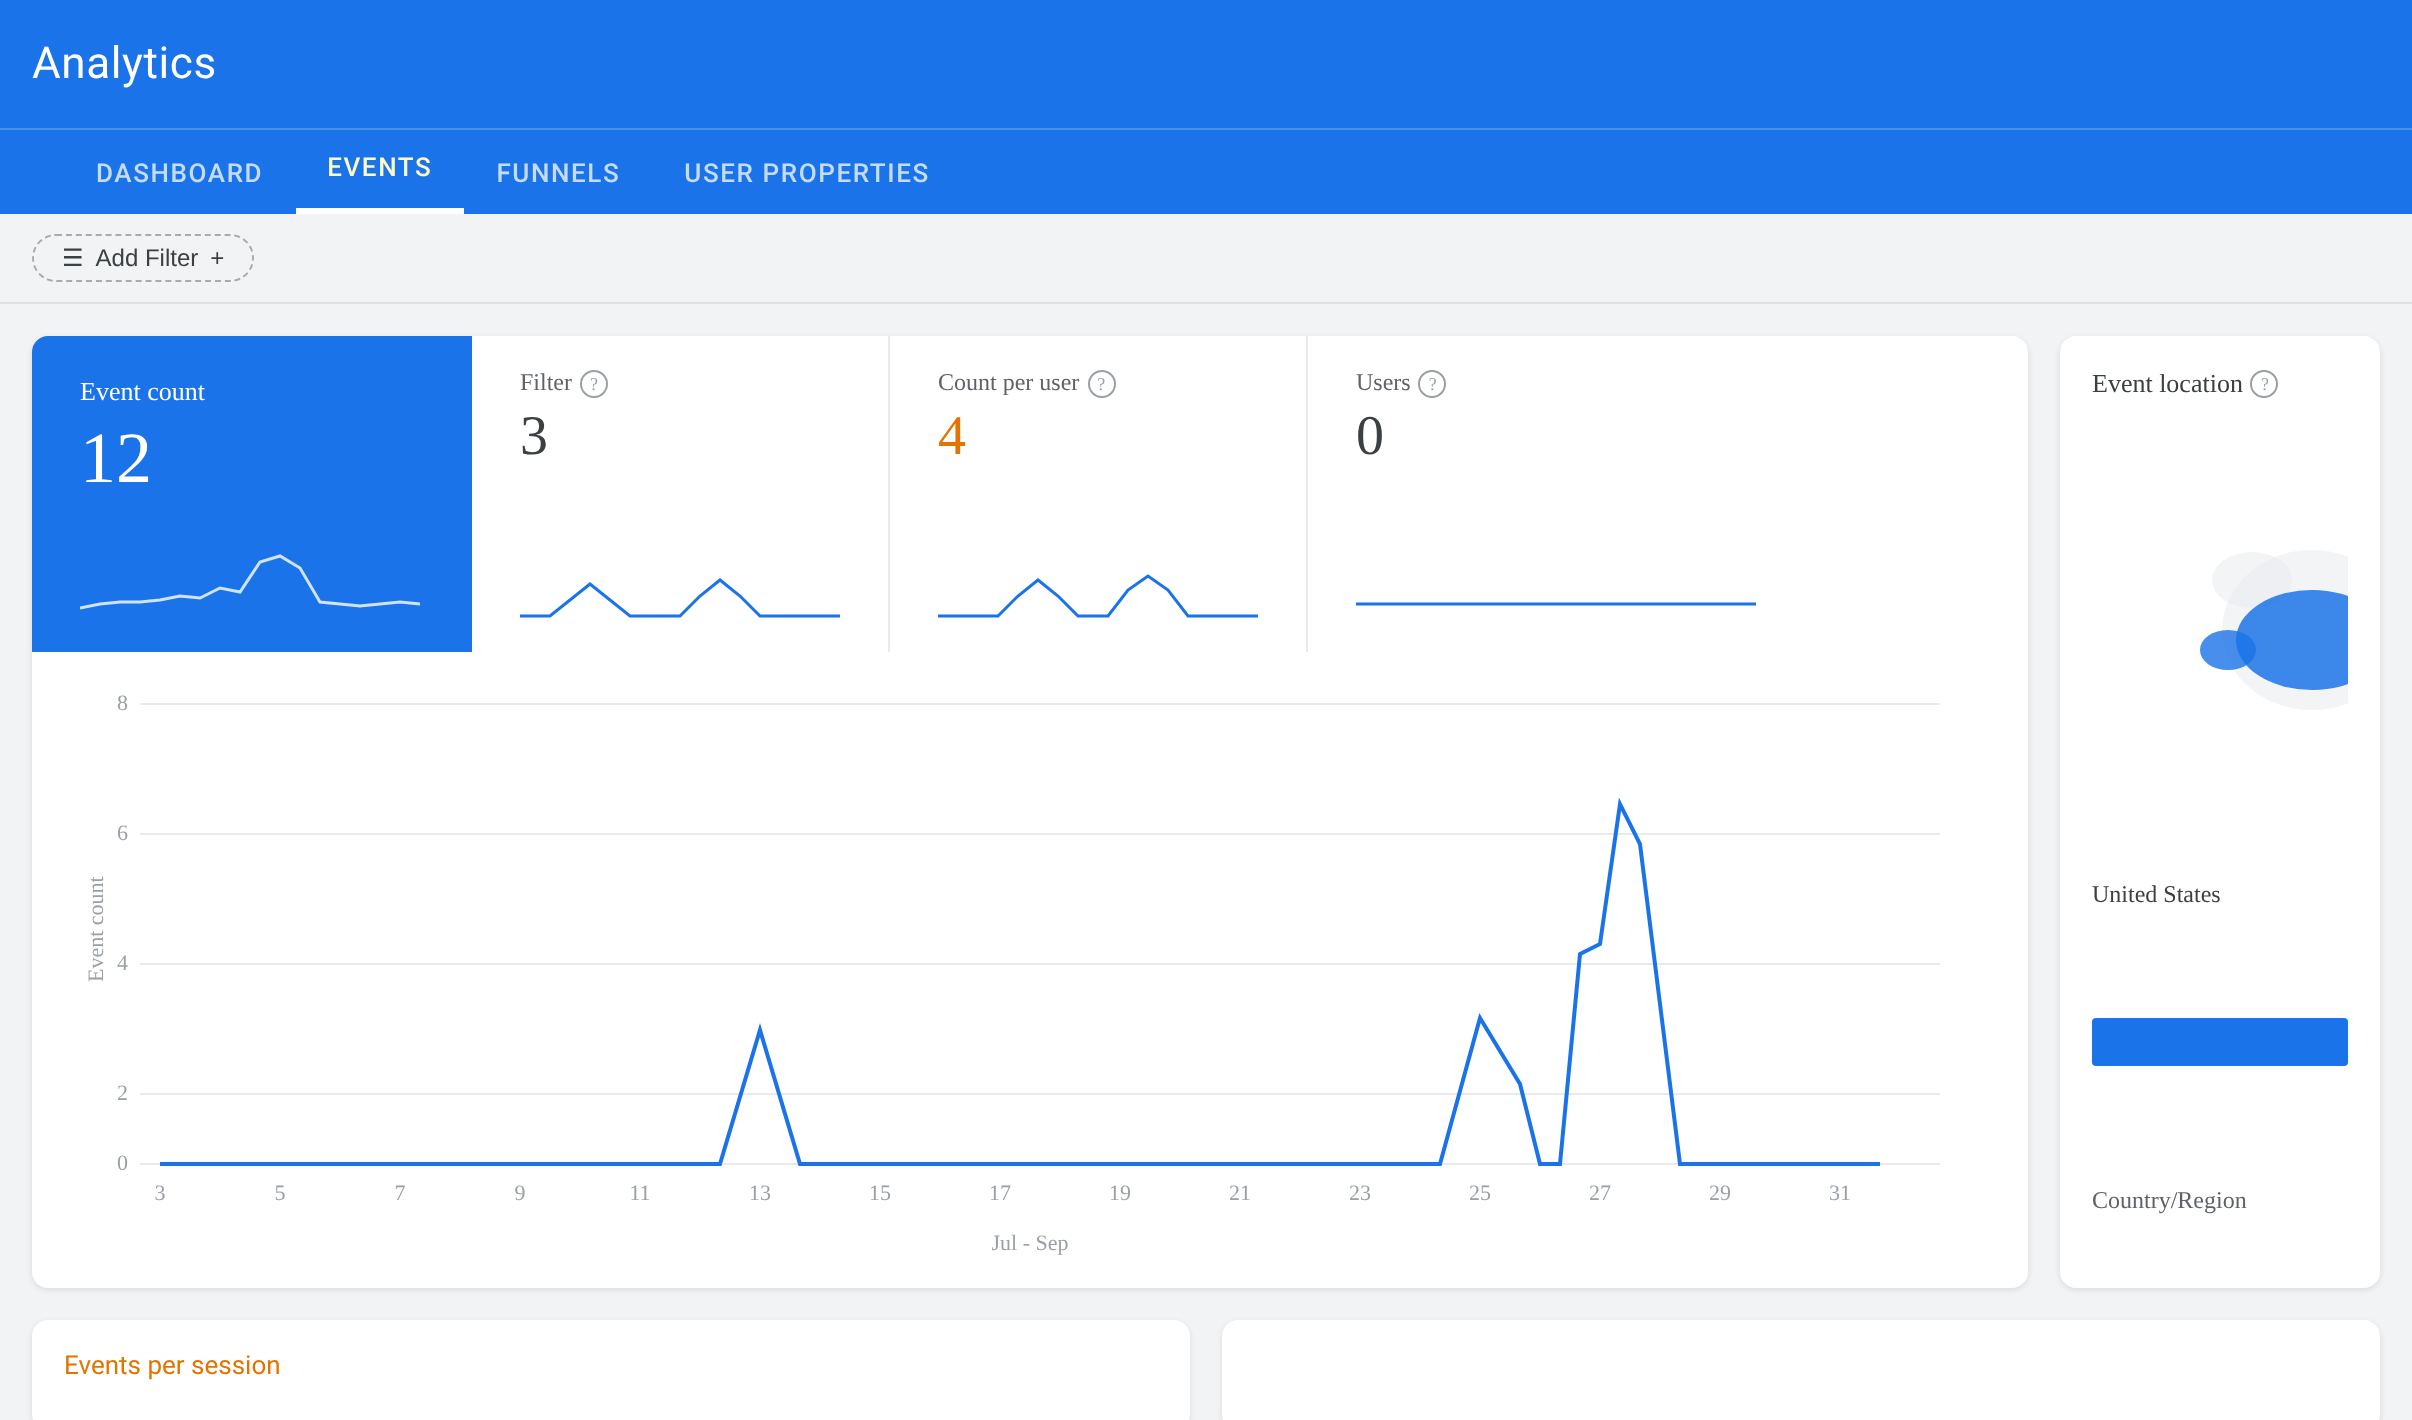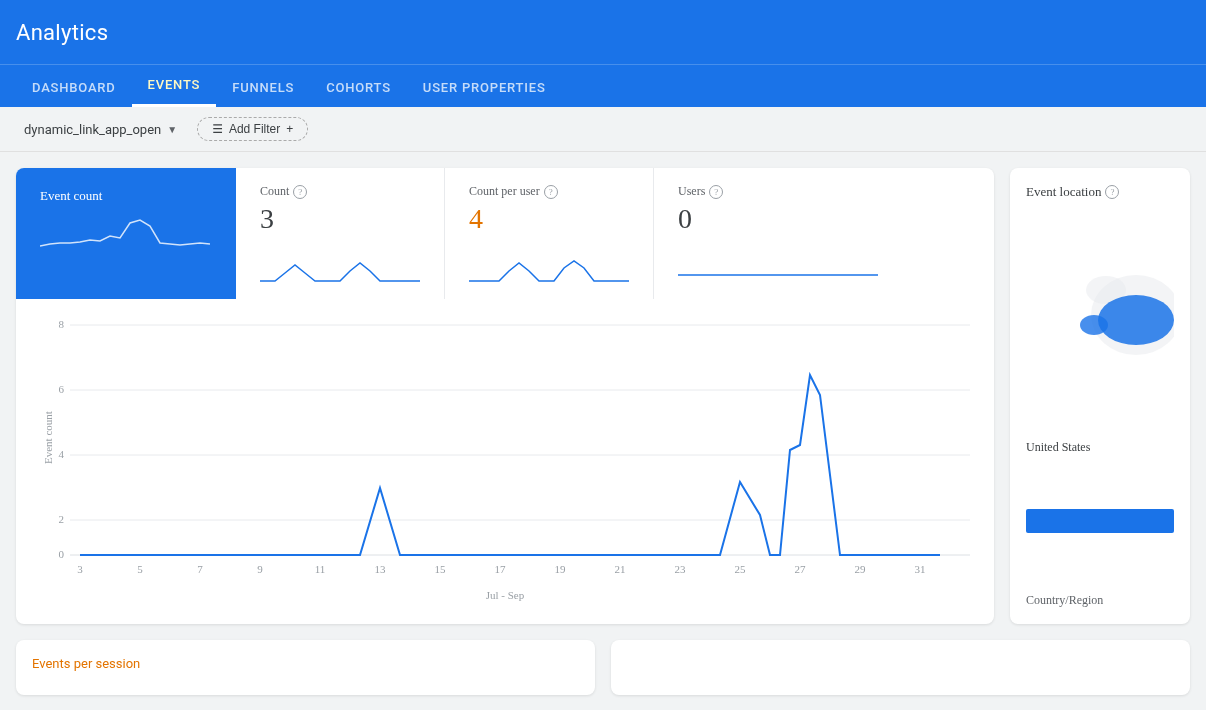--- a/index.html
+++ b/index.html
@@ -18,21 +18,21 @@
       font-size: 22px;
       font-weight: 400;
       letter-spacing: 0.3px;
     }
 
     
     .nav {
       background: #1a73e8;
       display: flex;
       align-items: flex-end;
-      padding: 0 16px;
+      padding: 0 32px;
       border-top: 1px solid rgba(255,255,255,0.2);
     }
     .nav-item {
       color: rgba(255,255,255,0.75);
       font-size: 13px;
       font-weight: 500;
       padding: 12px 16px;
       cursor: pointer;
       letter-spacing: 0.8px;
       text-transform: uppercase;
@@ -155,21 +155,21 @@
     }
     .chart-x-label {
       text-align: center;
       font-size: 11px;
       color: #9aa0a6;
       margin-top: 4px;
     }
 
     
     .right-panel {
-      width: 180px;
+      width: 160px;
       background: white;
       border-radius: 8px;
       box-shadow: 0 1px 3px rgba(0,0,0,0.1);
       padding: 16px;
       display: flex;
       flex-direction: column;
       gap: 48px;
     }
     .panel-title {
       font-size: 13px;
@@ -229,53 +229,49 @@
 <body>
 
 <div class="header">
   <span class="header-title">Analytics</span>
 </div>
 
 <nav class="nav">
   <div class="nav-item">DASHBOARD</div>
   <div class="nav-item active">EVENTS</div>
   <div class="nav-item">FUNNELS</div>
-  <div class="nav-item">COHORTS</div>
   <div class="nav-item">USER PROPERTIES</div>
 </nav>
 
 <div class="filter-bar">
-  <div class="event-selector">
-    <span>dynamic_link_app_open</span>
-    <span class="chevron-icon">▼</span>
-  </div>
   <button class="add-filter-btn">
     <span>☰</span>
     <span>Add Filter</span>
     <span>+</span>
   </button>
 </div>
 
 <div class="main">
 
   <div class="stats-panel">
     <div class="stats-top">
 
       <div class="event-count-box">
         <div class="event-count-label">Event count</div>
+        <div class="event-count-value">12</div>
         <div class="mini-chart-white">
           <svg width="170" height="40" viewBox="0 0 170 40">
             <polyline points="0,38 10,36 20,35 30,35 40,34 50,32 60,33 70,28 80,30 90,15 100,12 110,18 120,35 130,36 140,37 150,36 160,35 170,36" fill="none" stroke="rgba(255,255,255,0.8)" stroke-width="1.5"></polyline>
           </svg>
         </div>
       </div>
 
       <div class="stat-box">
         <div class="stat-label">
-          <span>Count</span>
+          <span>Filter</span>
           <span class="help-icon">?</span>
         </div>
         <div class="stat-value">3</div>
         <div class="stat-mini-chart">
           <svg width="160" height="40" viewBox="0 0 160 40">
             <polyline points="0,38 15,38 25,30 35,22 45,30 55,38 65,38 80,38 90,28 100,20 110,28 120,38 140,38 160,38" fill="none" stroke="#1a73e8" stroke-width="1.5"></polyline>
           </svg>
         </div>
       </div>
 

